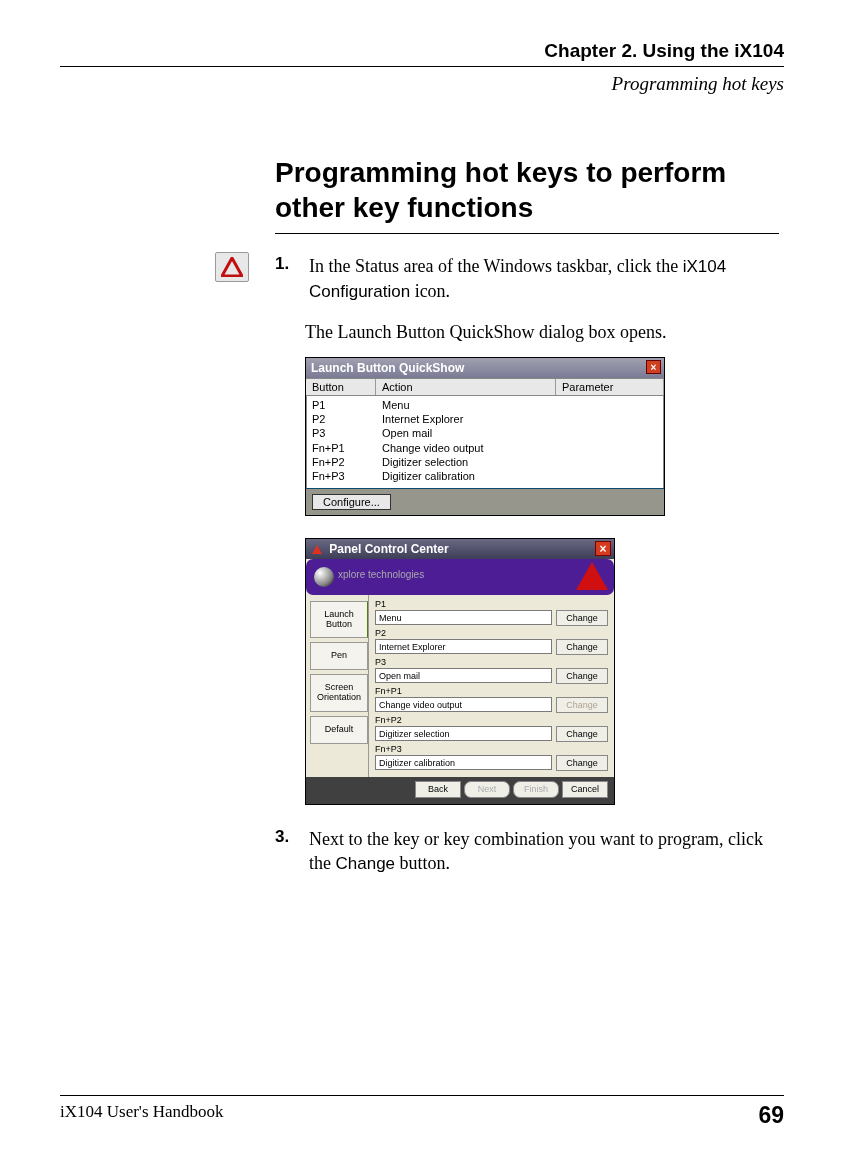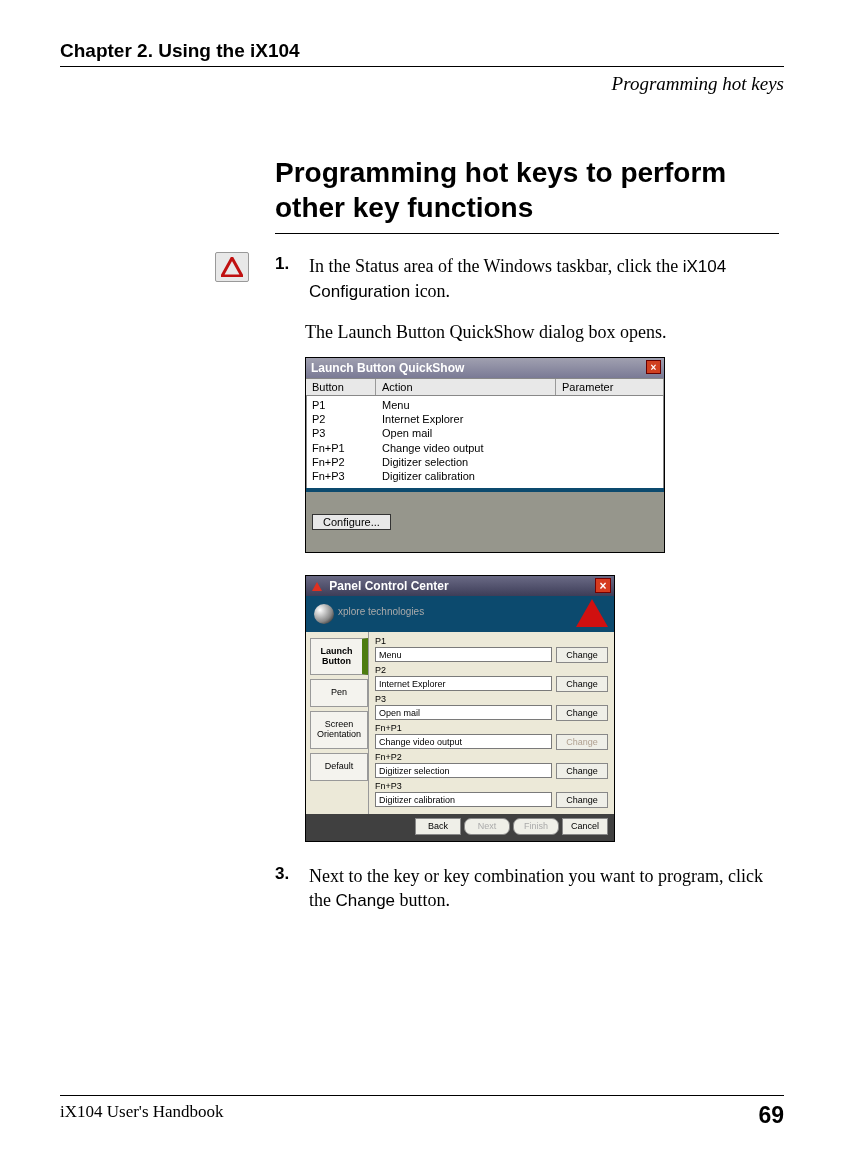--- a/index.html
+++ b/index.html
@@ -6,21 +6,21 @@
     body {
       width: 844px;
       height: 1157px;
       background: #fff;
       font-family: "Times New Roman", Times, serif;
       color: #000;
       position: relative;
       padding: 40px 60px 30px 60px;
     }
     .header-block {
-      text-align: left;
+      text-align: right;
       margin-bottom: 4px;
     }
     .chapter-title {
       font-family: Arial, Helvetica, sans-serif;
       font-weight: bold;
       font-size: 19px;
     }
     .hr-top {
       border: none;
       border-top: 1.5px solid #000;
@@ -136,22 +136,22 @@
     .qs-col-param { flex: 1; }
     .dlg-qs-body {
       padding: 2px 0 4px 0;
       min-height: 90px;
     }
     .dlg-qs-row { display: flex; font-size: 11px; padding: 0 6px; line-height: 1.3; }
     .dlg-qs-row .c1 { width: 70px; }
     .dlg-qs-row .c2 { width: 180px; }
     .dlg-qs-footer {
       background: #96968c;
-      padding: 22px 6px;
-      border-top: 4px solid #0c4a6e;
+      padding: 5px 6px;
+      border-top: 1px solid #0c4a6e;
     }
     .dlg-qs-configure {
       background: #e8e8e8;
       border: 1px solid #333;
       padding: 1px 10px;
       font-size: 11px;
       display: inline-block;
     }
     
     .dlg-pcc {
@@ -185,24 +185,25 @@
       width: 16px; height: 15px;
       background: #d63b1f;
       color: #fff;
       font-weight: bold;
       font-size: 12px;
       text-align: center;
       line-height: 14px;
       border: 1px solid #700;
     }
     .pcc-banner {
-      background: #0c4a6e;
+      background: #4c1d95;
       height: 36px;
       position: relative;
       overflow: hidden;
+      border-radius: 7px;
     }
     .pcc-banner-text {
       color: #aaa;
       font-size: 10px;
       position: absolute;
       left: 32px; top: 10px;
     }
     .pcc-banner-logo {
       position: absolute;
       left: 8px; top: 8px;
@@ -230,24 +231,23 @@
     }
     .pcc-tab {
       background: #f4f3ee;
       border: 1px solid #999;
       font-size: 9px;
       text-align: center;
       padding: 8px 2px;
       line-height: 1.1;
     }
     .pcc-tab.active {
-      border-right: 6px solid #4d7c0f;
+      border-right: 1px solid #4d7c0f;
       position: relative;
       z-index: 2;
-      font-weight: bold;
     }
     .pcc-form {
       flex: 1;
       border-left: 1px solid #999;
       padding: 4px 6px 4px 6px;
     }
     .pcc-row {
       margin-bottom: 2px;
     }
     .pcc-label {

